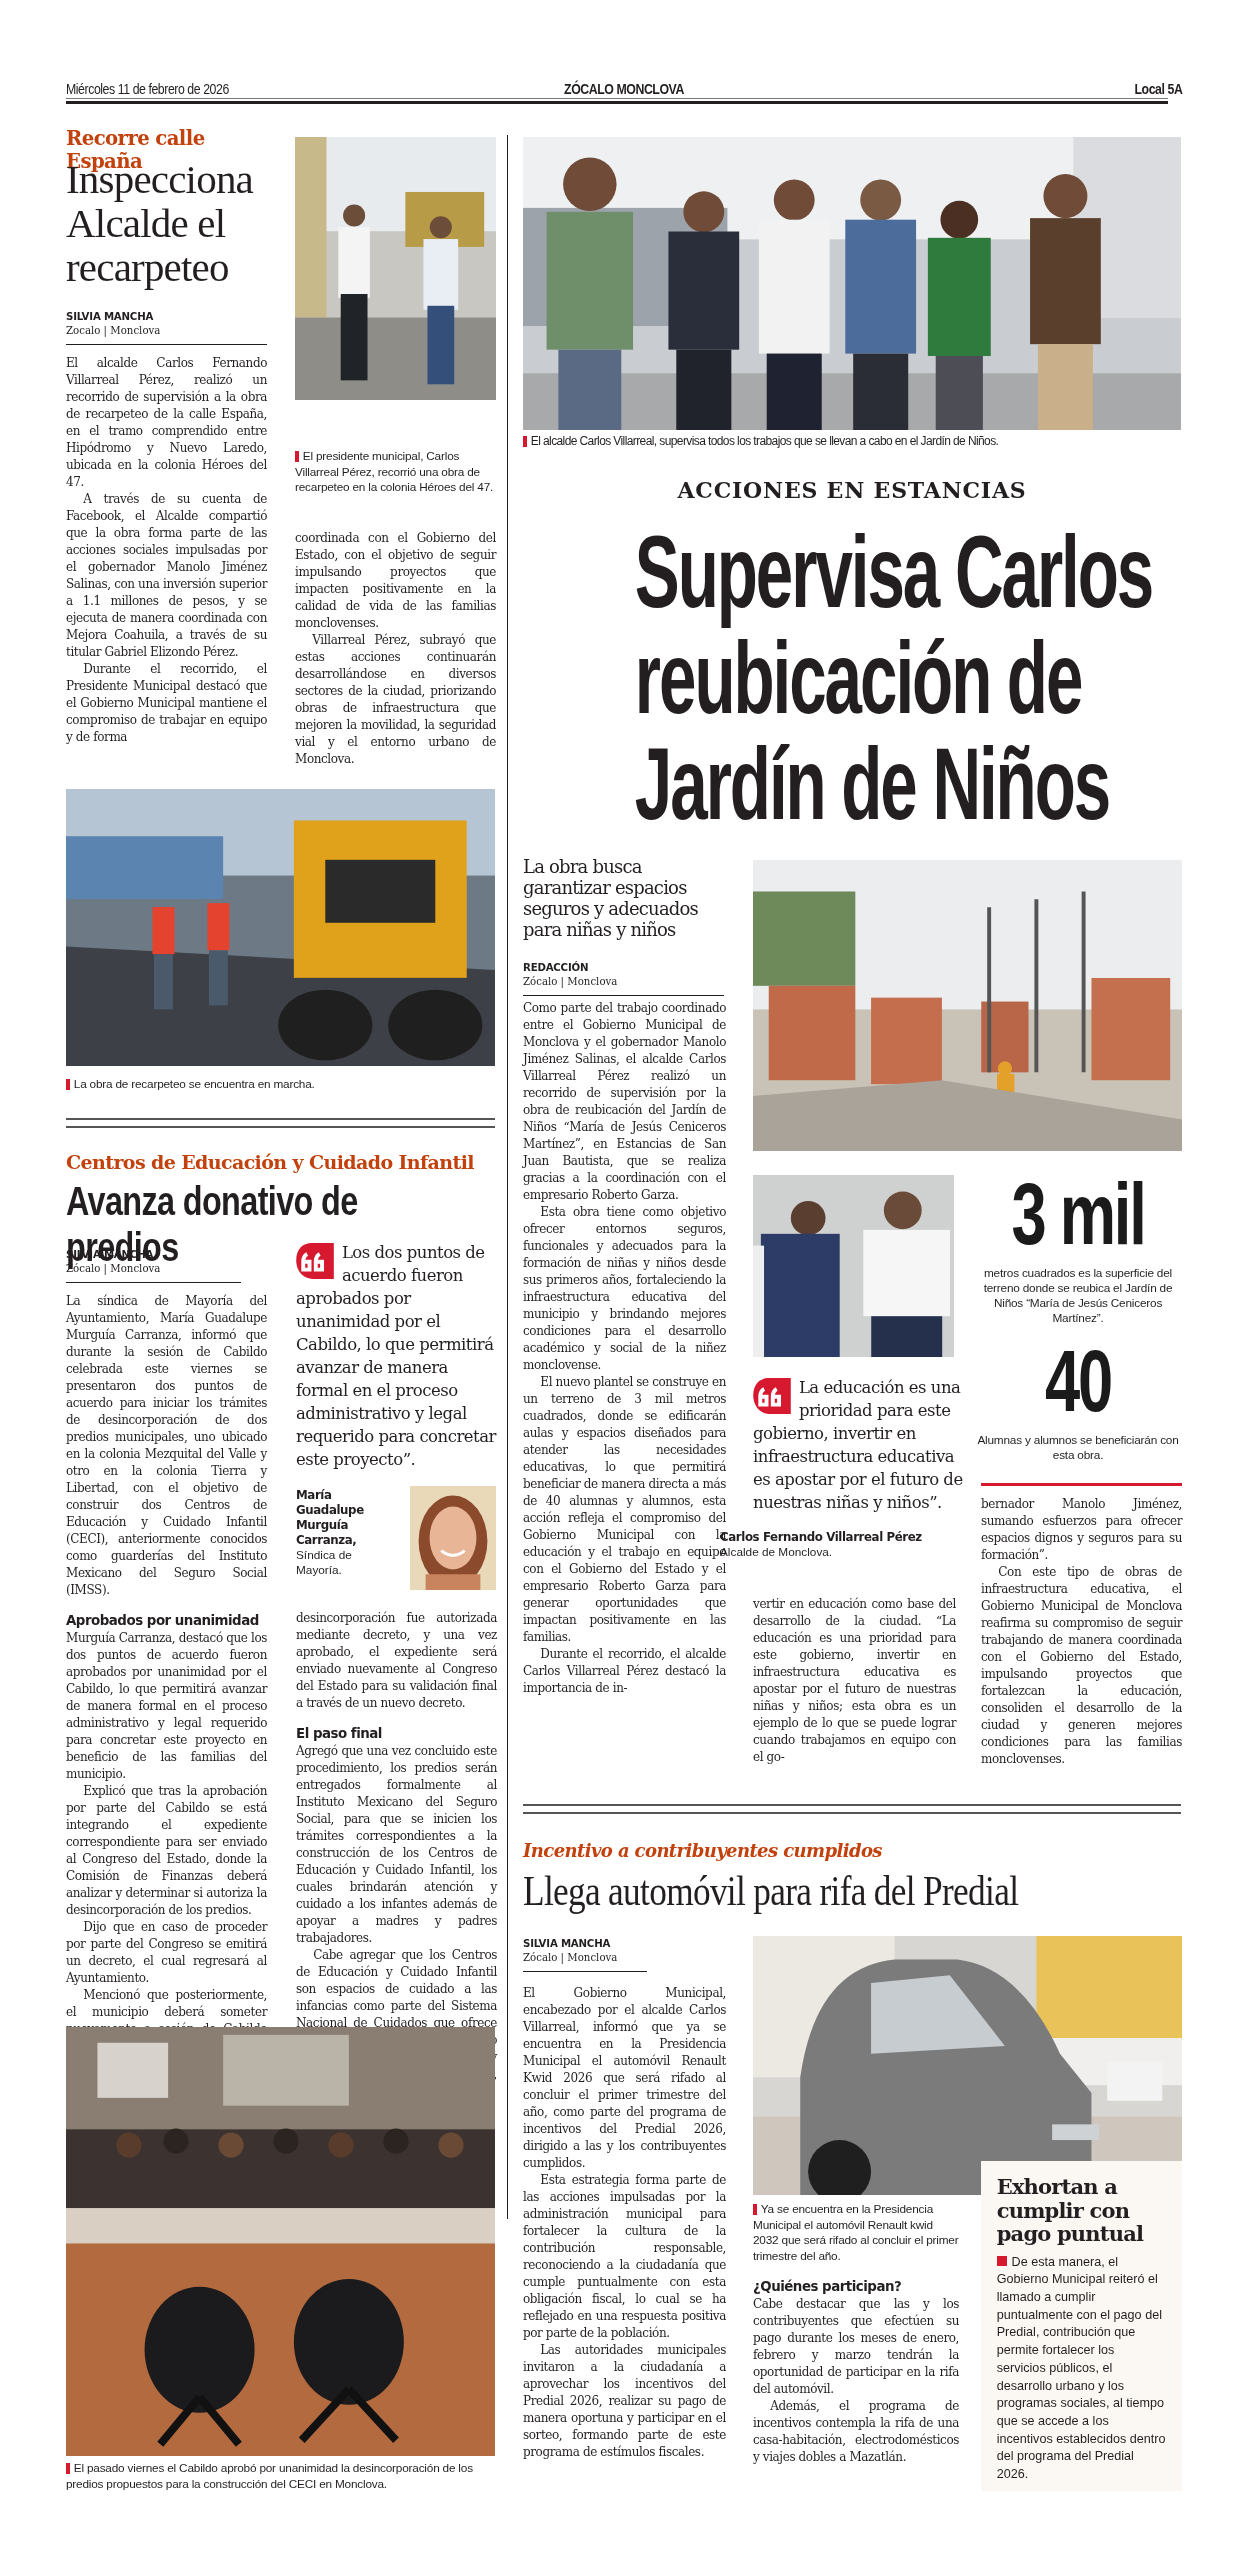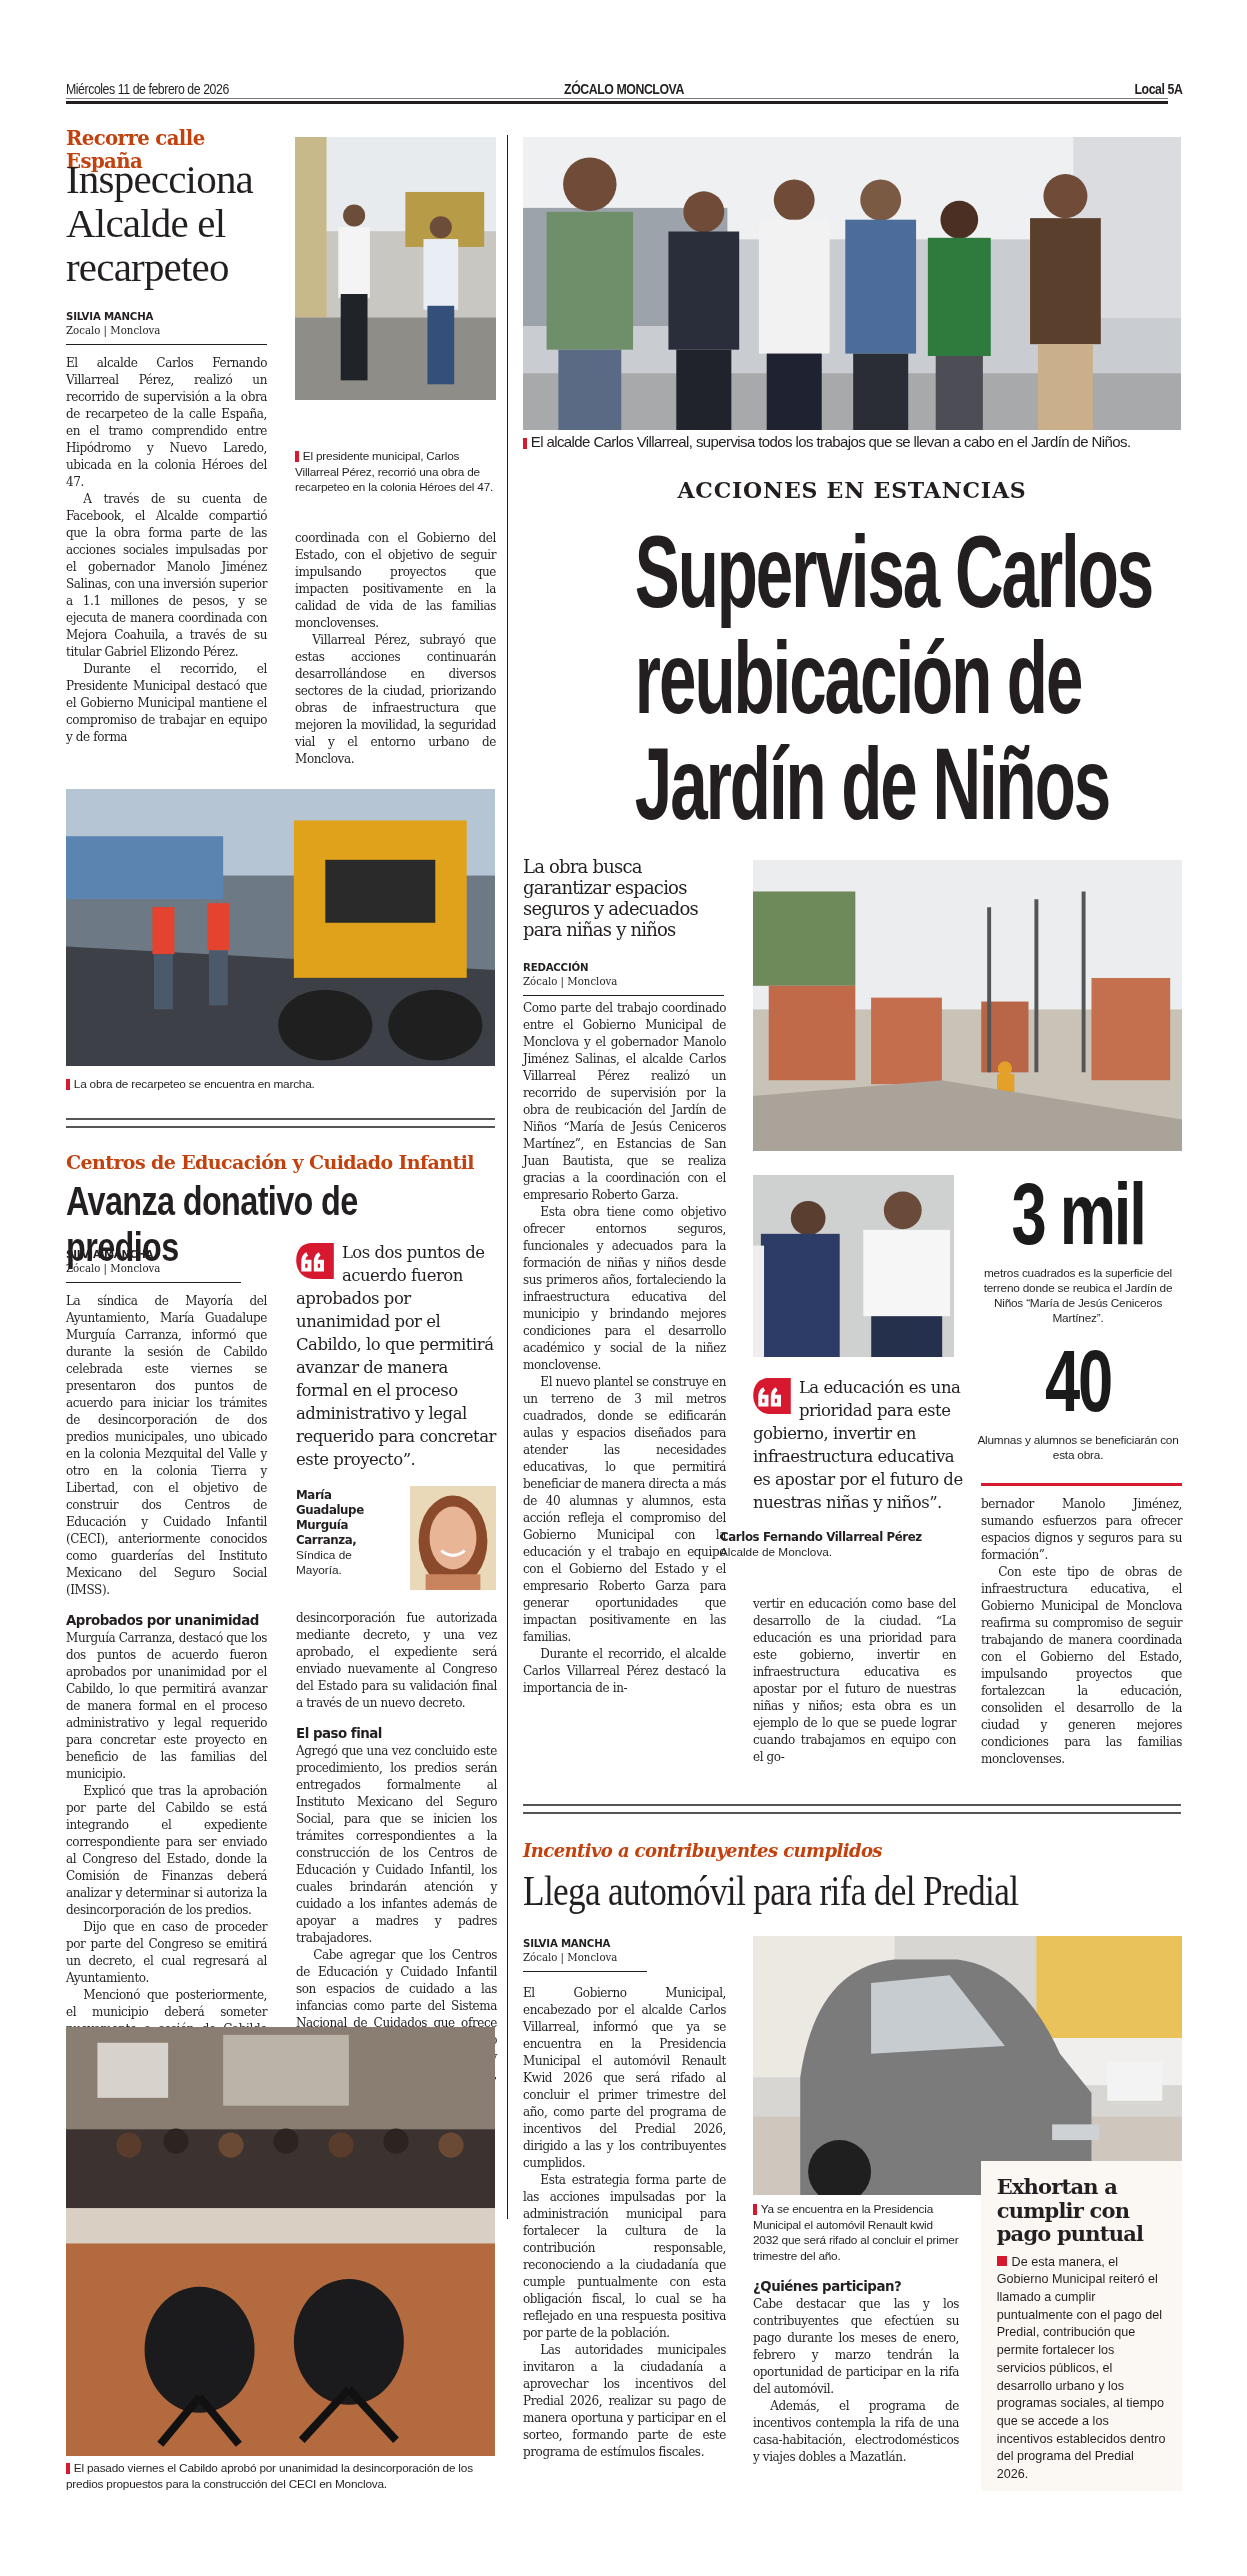--- a/index.html
+++ b/index.html
@@ -218,21 +218,21 @@
         <rect x="410" y="105" width="90" height="170" fill="#4c6c9c"></rect>
         <rect x="420" y="275" width="70" height="97" fill="#2a2d35"></rect>
       <circle cx="555" cy="105" r="24" fill="#4b2f22"></circle>
         <rect x="515" y="128" width="80" height="150" fill="#2f7b3d"></rect>
         <rect x="525" y="278" width="60" height="94" fill="#4d4d55"></rect>
       <circle cx="690" cy="75" r="28" fill="#6f4b38"></circle>
         <rect x="645" y="103" width="90" height="160" fill="#5a3f2c"></rect>
         <rect x="655" y="263" width="70" height="109" fill="#c9b08a"></rect>
     </svg>
   </div>
-  <div class="abs caption" style="left:523px; top:434px; width:658px; font-size:15px; letter-spacing:-0.6px;">
+  <div class="abs caption" style="left:523px; top:434px; width:658px; font-size:12px; letter-spacing:-0.6px;">
     <span class="mark"></span><span>El alcalde Carlos Villarreal, supervisa todos los trabajos que se llevan a cabo en el Jardín de Niños.</span>
   </div>
 
   <div class="abs" style="left:523px; top:477px; width:658px; text-align:center; font-family:'DejaVu Serif', serif; font-weight:bold; font-size:22px; letter-spacing:0.8px;">ACCIONES EN ESTANCIAS</div>
 
   <div class="abs" style="left:523px; top:519px; width:658px; text-align:center;">
     <div class="head-cond" style="font-size:102px; line-height:106px; letter-spacing:-3.1px; transform:scaleX(0.66); transform-origin:center top; white-space:nowrap;">Supervisa Carlos</div>
     <div class="head-cond" style="font-size:102px; line-height:106px; letter-spacing:-3.1px; transform:scaleX(0.66); transform-origin:center top; white-space:nowrap;">reubicación de</div>
     <div class="head-cond" style="font-size:102px; line-height:106px; letter-spacing:-3.1px; transform:scaleX(0.66); transform-origin:center top; white-space:nowrap;">Jardín de Niños</div>
   </div>

